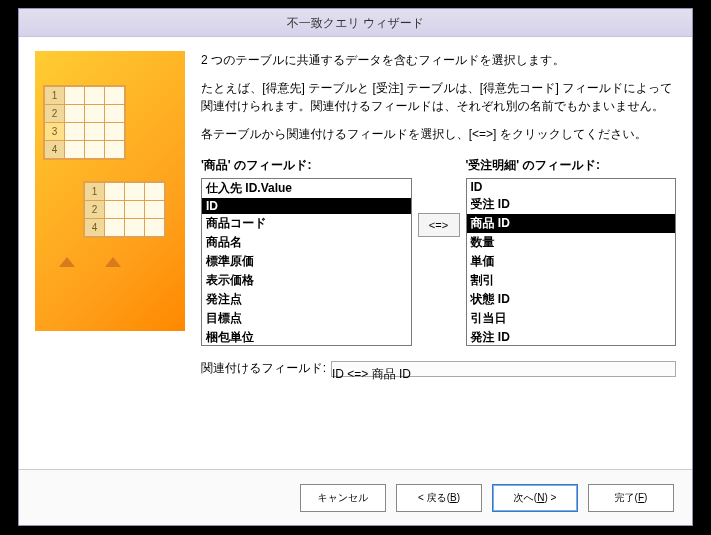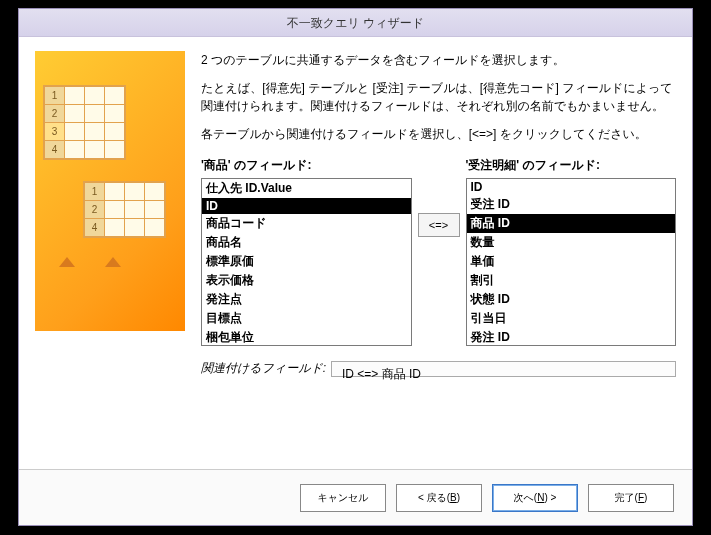--- a/index.html
+++ b/index.html
@@ -99,25 +99,25 @@
     width: 42px; height: 24px;
     border: 1px solid #999;
     background: #f5f5f5;
     font-size: 11px;
     cursor: pointer;
   }
   .match-row {
     display:flex; align-items:center;
     margin-top: 14px;
   }
-  .match-row .lbl { width: 130px; font-style: italic; }
+  .match-row .lbl { width: 130px; }
   .match-row .val {
     flex:1;
     border: 1px solid #aaa;
-    padding: 4px 10px;
+    padding: 4px 0;
     height: 16px;
     background: #fcfcfc;
   }
   .footer {
     position:absolute;
     left:0; right:0; bottom:0;
     height: 56px;
     border-top: 1px solid #ccc;
     display:flex;
     justify-content: flex-end;

